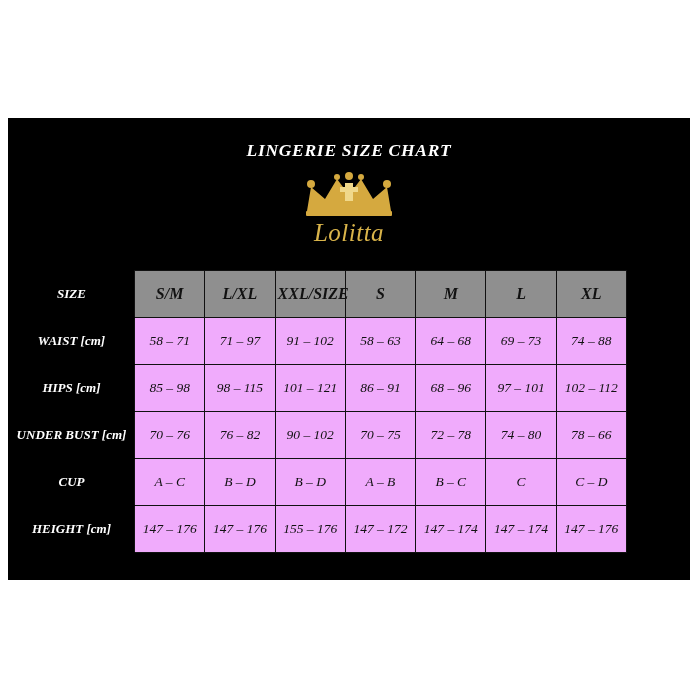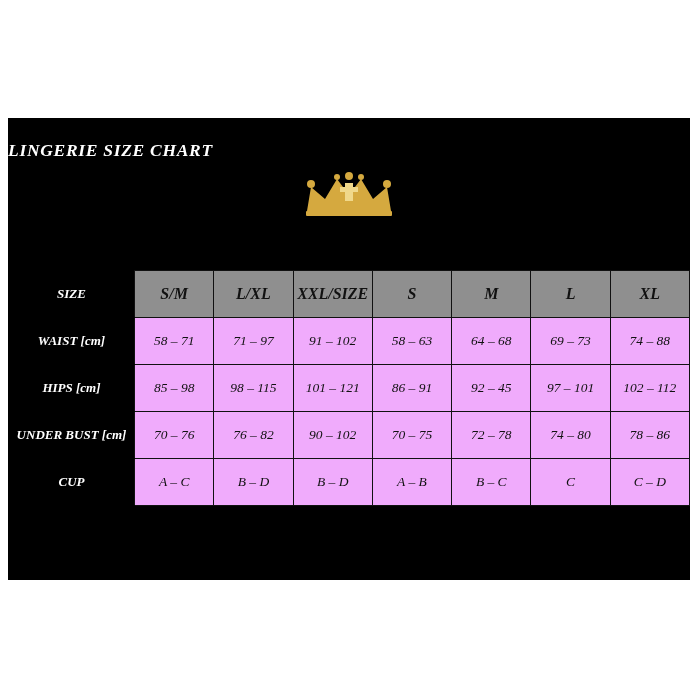--- a/index.html
+++ b/index.html
@@ -25,20 +25,21 @@
     top: 118px;
     width: 682px;
     height: 462px;
     background: #000000;
     box-sizing: border-box;
   }
   .header-band {
     height: 152px;
     background: #000000;
     position: relative;
+    text-align: center;
   }
   .chart-title {
     color: #ffffff;
     font-family: "Liberation Serif", serif;
     font-weight: bold;
     font-style: italic;
     font-size: 17.5px;
     letter-spacing: 0.7px;
     padding-top: 22px;
   }
@@ -51,21 +52,21 @@
   .brand {
     margin-top: 2px;
     font-family: "Liberation Serif", serif;
     font-style: italic;
     font-size: 25px;
     color: #d9b44a;
     letter-spacing: 0.5px;
   }
   table.size-table {
     border-collapse: collapse;
-    width: 682px;
+    width: 619px;
     table-layout: fixed;
   }
   table.size-table td, table.size-table th {
     border: 1px solid #111111;
     height: 47px;
     text-align: center;
     vertical-align: middle;
     font-family: "Liberation Serif", serif;
     font-style: italic;
     font-size: 13.5px;
@@ -113,20 +114,21 @@
             <circle cx="48" cy="5" r="4"></circle>
             <circle cx="36" cy="6" r="3"></circle>
             <circle cx="60" cy="6" r="3"></circle>
           </g>
           <g fill="#f0d88a">
             <path d="M44 12 h8 v4 h5 v5 h-5 v9 h-8 v-9 h-5 v-5 h5 z"></path>
           </g>
         </svg>
       </div>
 
+      <div class="brand">Lolitta</div>
     </div>
 
     <table class="size-table">
       <tbody>
         <tr>
           <th class="row-head">SIZE</th>
           <th class="col-head">S/M</th>
           <th class="col-head">L/XL</th>
           <th class="col-head">XXL/SIZE</th>
           <th class="col-head">S</th>
@@ -145,44 +147,54 @@
           <td class="cell">69 – 73</td>
           <td class="cell">74 – 88</td>
         </tr>
 
         <tr>
           <td class="row-head">HIPS [cm]</td>
           <td class="cell">85 – 98</td>
           <td class="cell">98 – 115</td>
           <td class="cell">101 – 121</td>
           <td class="cell">86 – 91</td>
-          <td class="cell">92 – 45</td>
+          <td class="cell">68 – 96</td>
           <td class="cell">97 – 101</td>
           <td class="cell">102 – 112</td>
         </tr>
 
         <tr>
           <td class="row-head">UNDER BUST [cm]</td>
           <td class="cell">70 – 76</td>
           <td class="cell">76 – 82</td>
           <td class="cell">90 – 102</td>
           <td class="cell">70 – 75</td>
           <td class="cell">72 – 78</td>
           <td class="cell">74 – 80</td>
-          <td class="cell">78 – 86</td>
+          <td class="cell">78 – 66</td>
         </tr>
 
         <tr>
           <td class="row-head">CUP</td>
           <td class="cell">A – C</td>
           <td class="cell">B – D</td>
           <td class="cell">B – D</td>
           <td class="cell">A – B</td>
           <td class="cell">B – C</td>
           <td class="cell">C</td>
           <td class="cell">C – D</td>
         </tr>
 
+        <tr>
+          <td class="row-head">HEIGHT [cm]</td>
+          <td class="cell">147 – 176</td>
+          <td class="cell">147 – 176</td>
+          <td class="cell">155 – 176</td>
+          <td class="cell">147 – 172</td>
+          <td class="cell">147 – 174</td>
+          <td class="cell">147 – 174</td>
+          <td class="cell">147 – 176</td>
+        </tr>
       </tbody>
     </table>
 
   </div>
 </div>
 
 </body></html>

